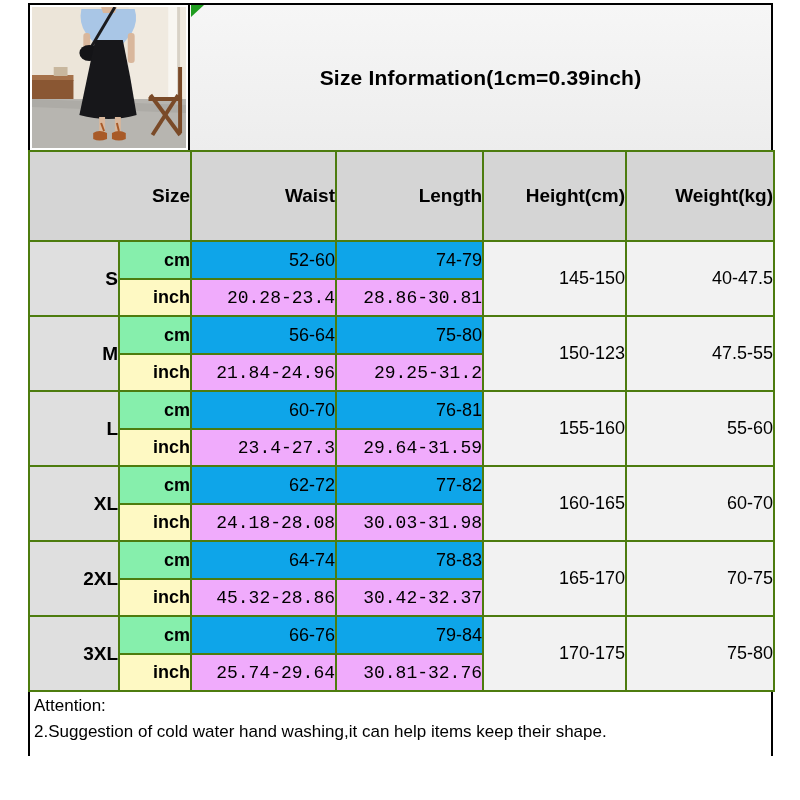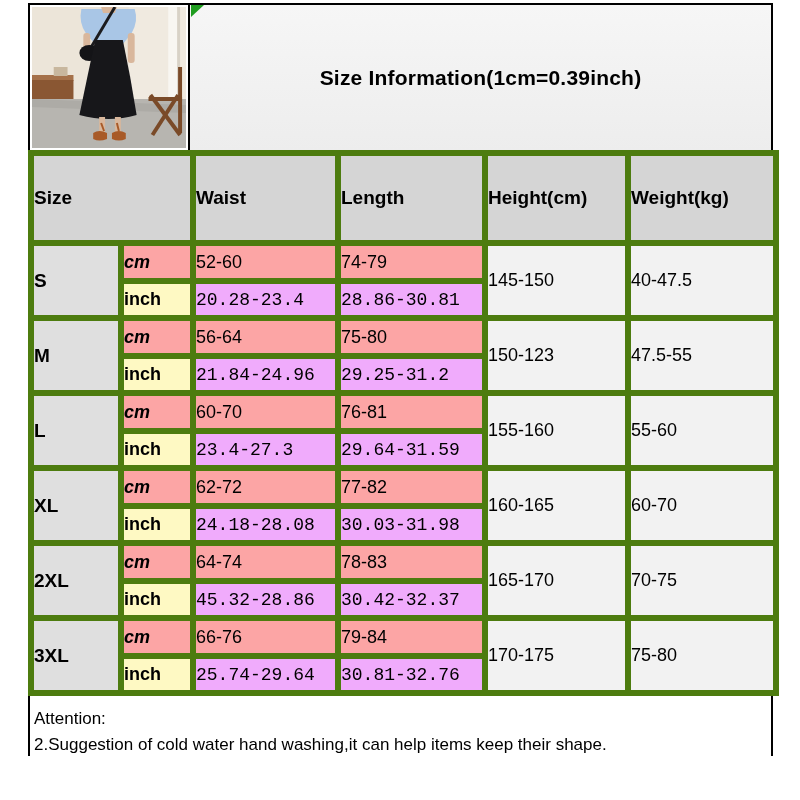--- a/index.html
+++ b/index.html
@@ -51,22 +51,22 @@
     letter-spacing:0.2px;
   }
 
   
   table.size-table {
     width:745px;
     border-collapse:collapse;
     table-layout:fixed;
   }
   .size-table th, .size-table td {
-    border:6px solid #4d7c0f;
-    text-align:left;
+    border:2px solid #4d7c0f;
+    text-align:right;
     vertical-align:middle;
     overflow:hidden;
     white-space:nowrap;
   }
   .size-table thead th {
     background:#d5d5d5;
     font-size:19px;
     font-weight:bold;
     height:90px;
   }
@@ -74,38 +74,38 @@
   tr.row-inch{ height:37px; }
   td.size-cell {
     background:#dfdfdf;
     font-weight:bold;
     font-size:19px;
   }
   td.unit-cell {
     font-weight:bold;
     font-size:18px;
   }
-  td.unit-cm  { background:#fca5a5;font-style:italic; }
+  td.unit-cm  { background:#86efac; }
   td.unit-inch{ background:#fef9c3; }
   td.val { font-size:18px; }
-  td.val-cm   { background:#fca5a5; }
+  td.val-cm   { background:#0ea5e9; }
   td.val-inch { background:#f0abfc;font-family:Liberation Mono, monospace; }
   td.merged-cell {
     background:#f2f2f2;
     font-size:18px;
   }
 
   
   .attention-box {
     width:745px;
     height:106px;
     border-left:2px solid #000;
     border-right:2px solid #000;
     background:#fff;
-    padding:10px 10px 0 4px;
+    padding:1px 10px 0 4px;
     font-size:17px;
     line-height:26px;
   }
   .attention-box .note { max-width:724px; }
 </style>
 </head>
 <body>
 
 <div class="page">
   <div class="sheet">

